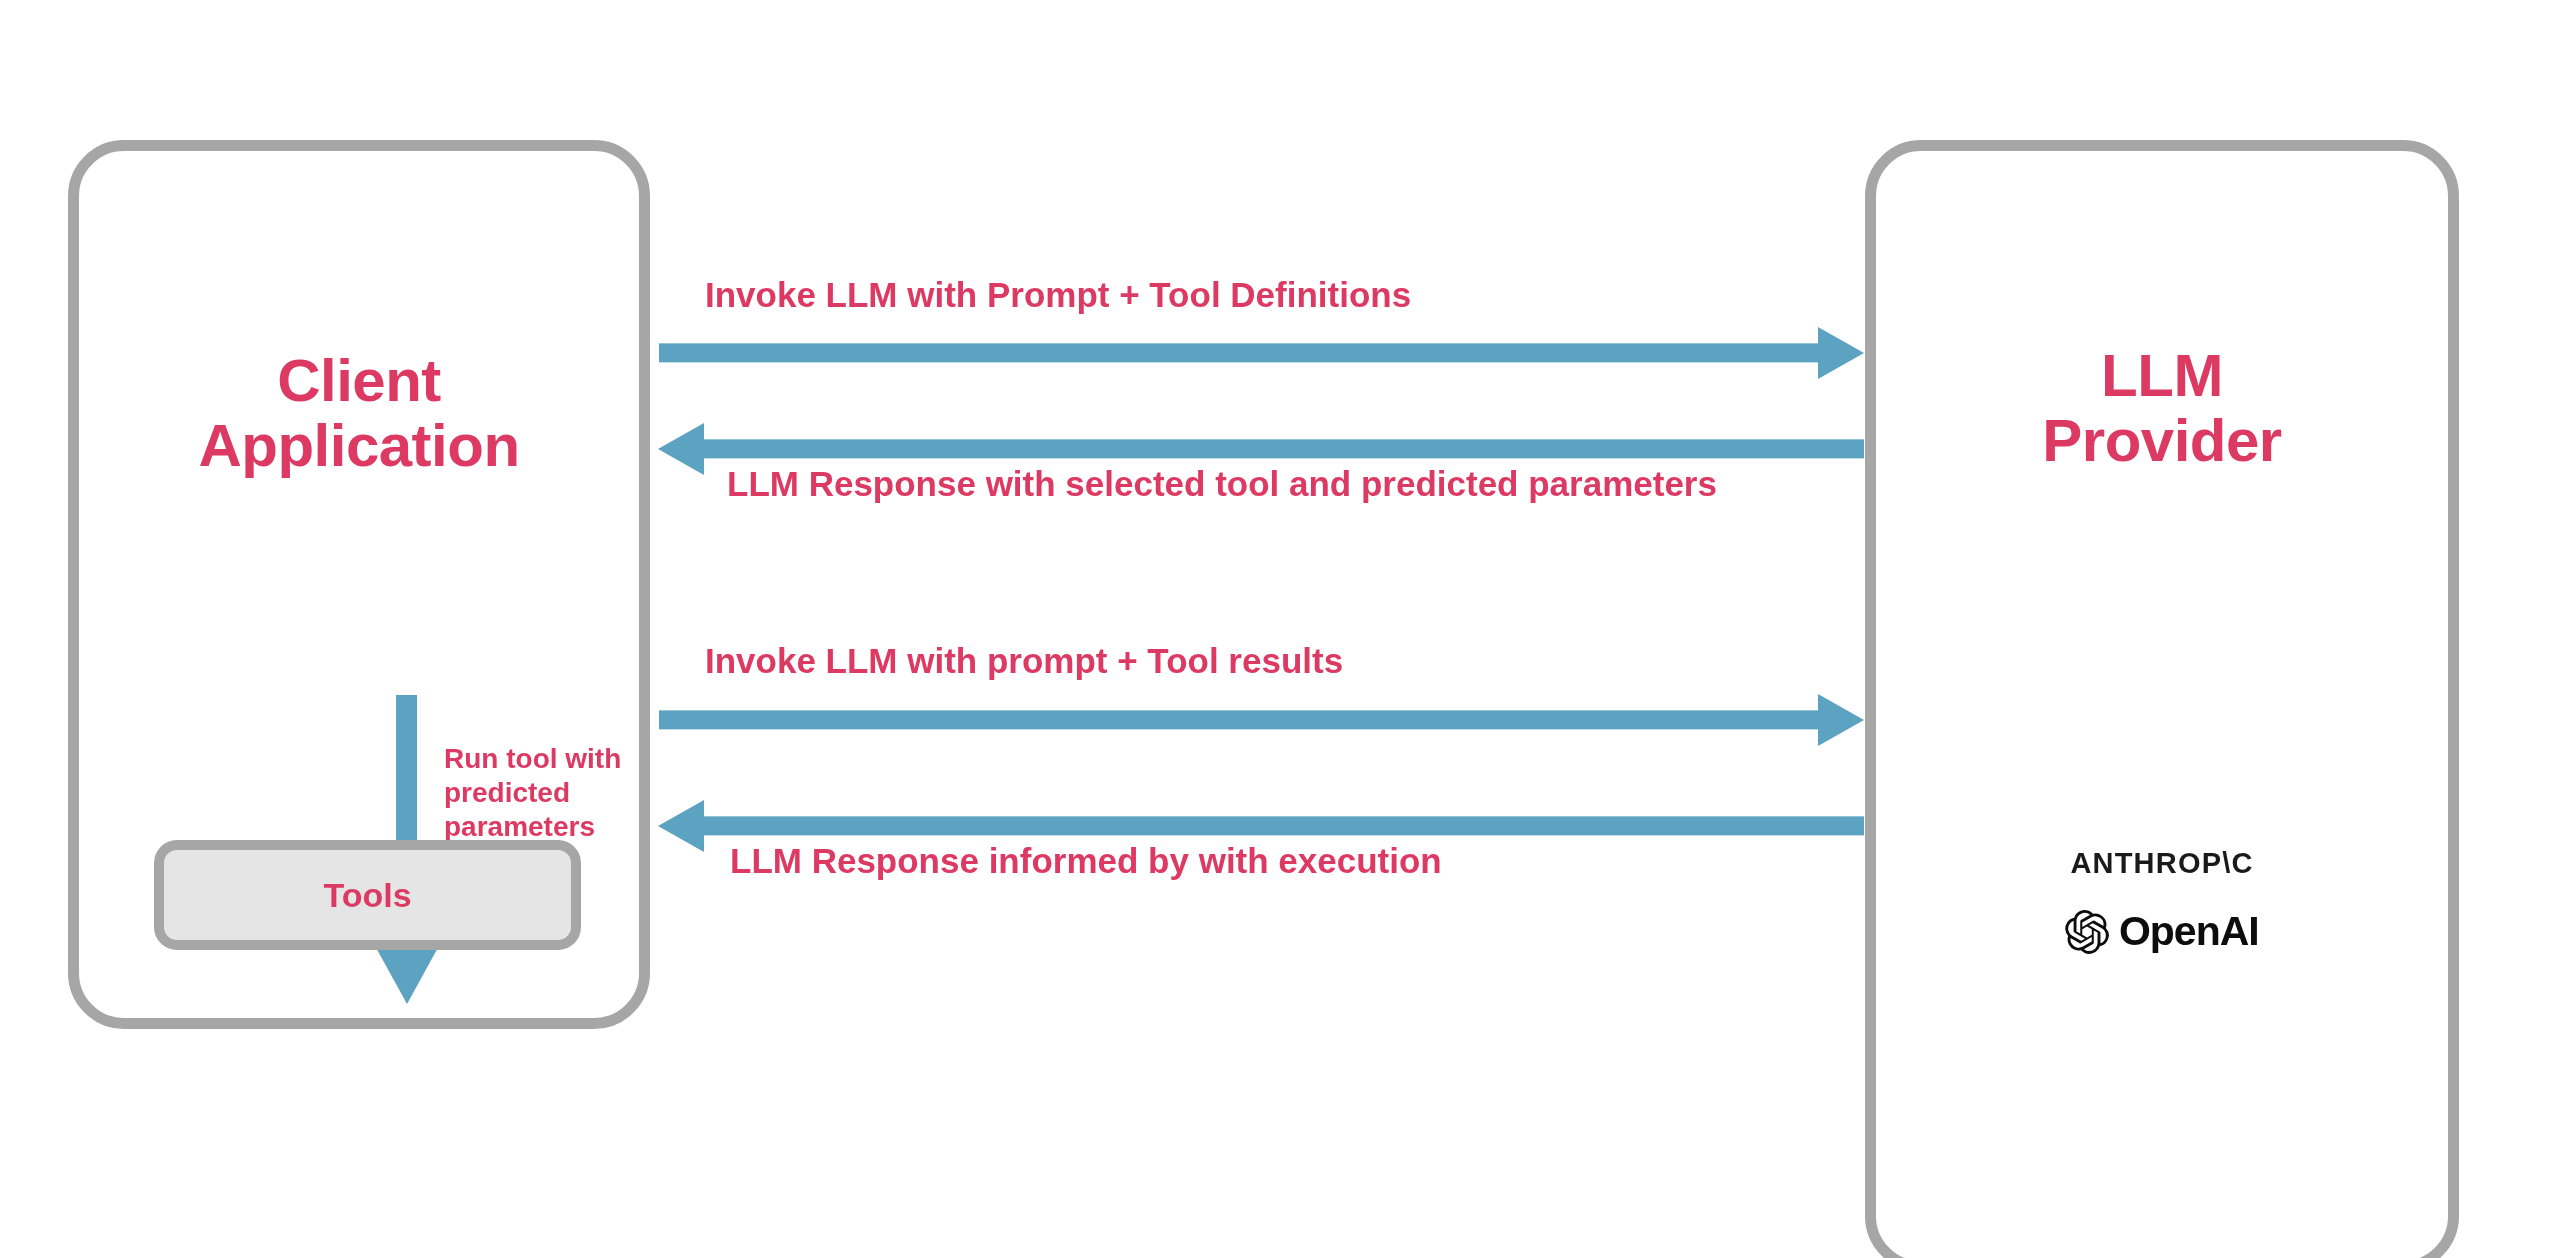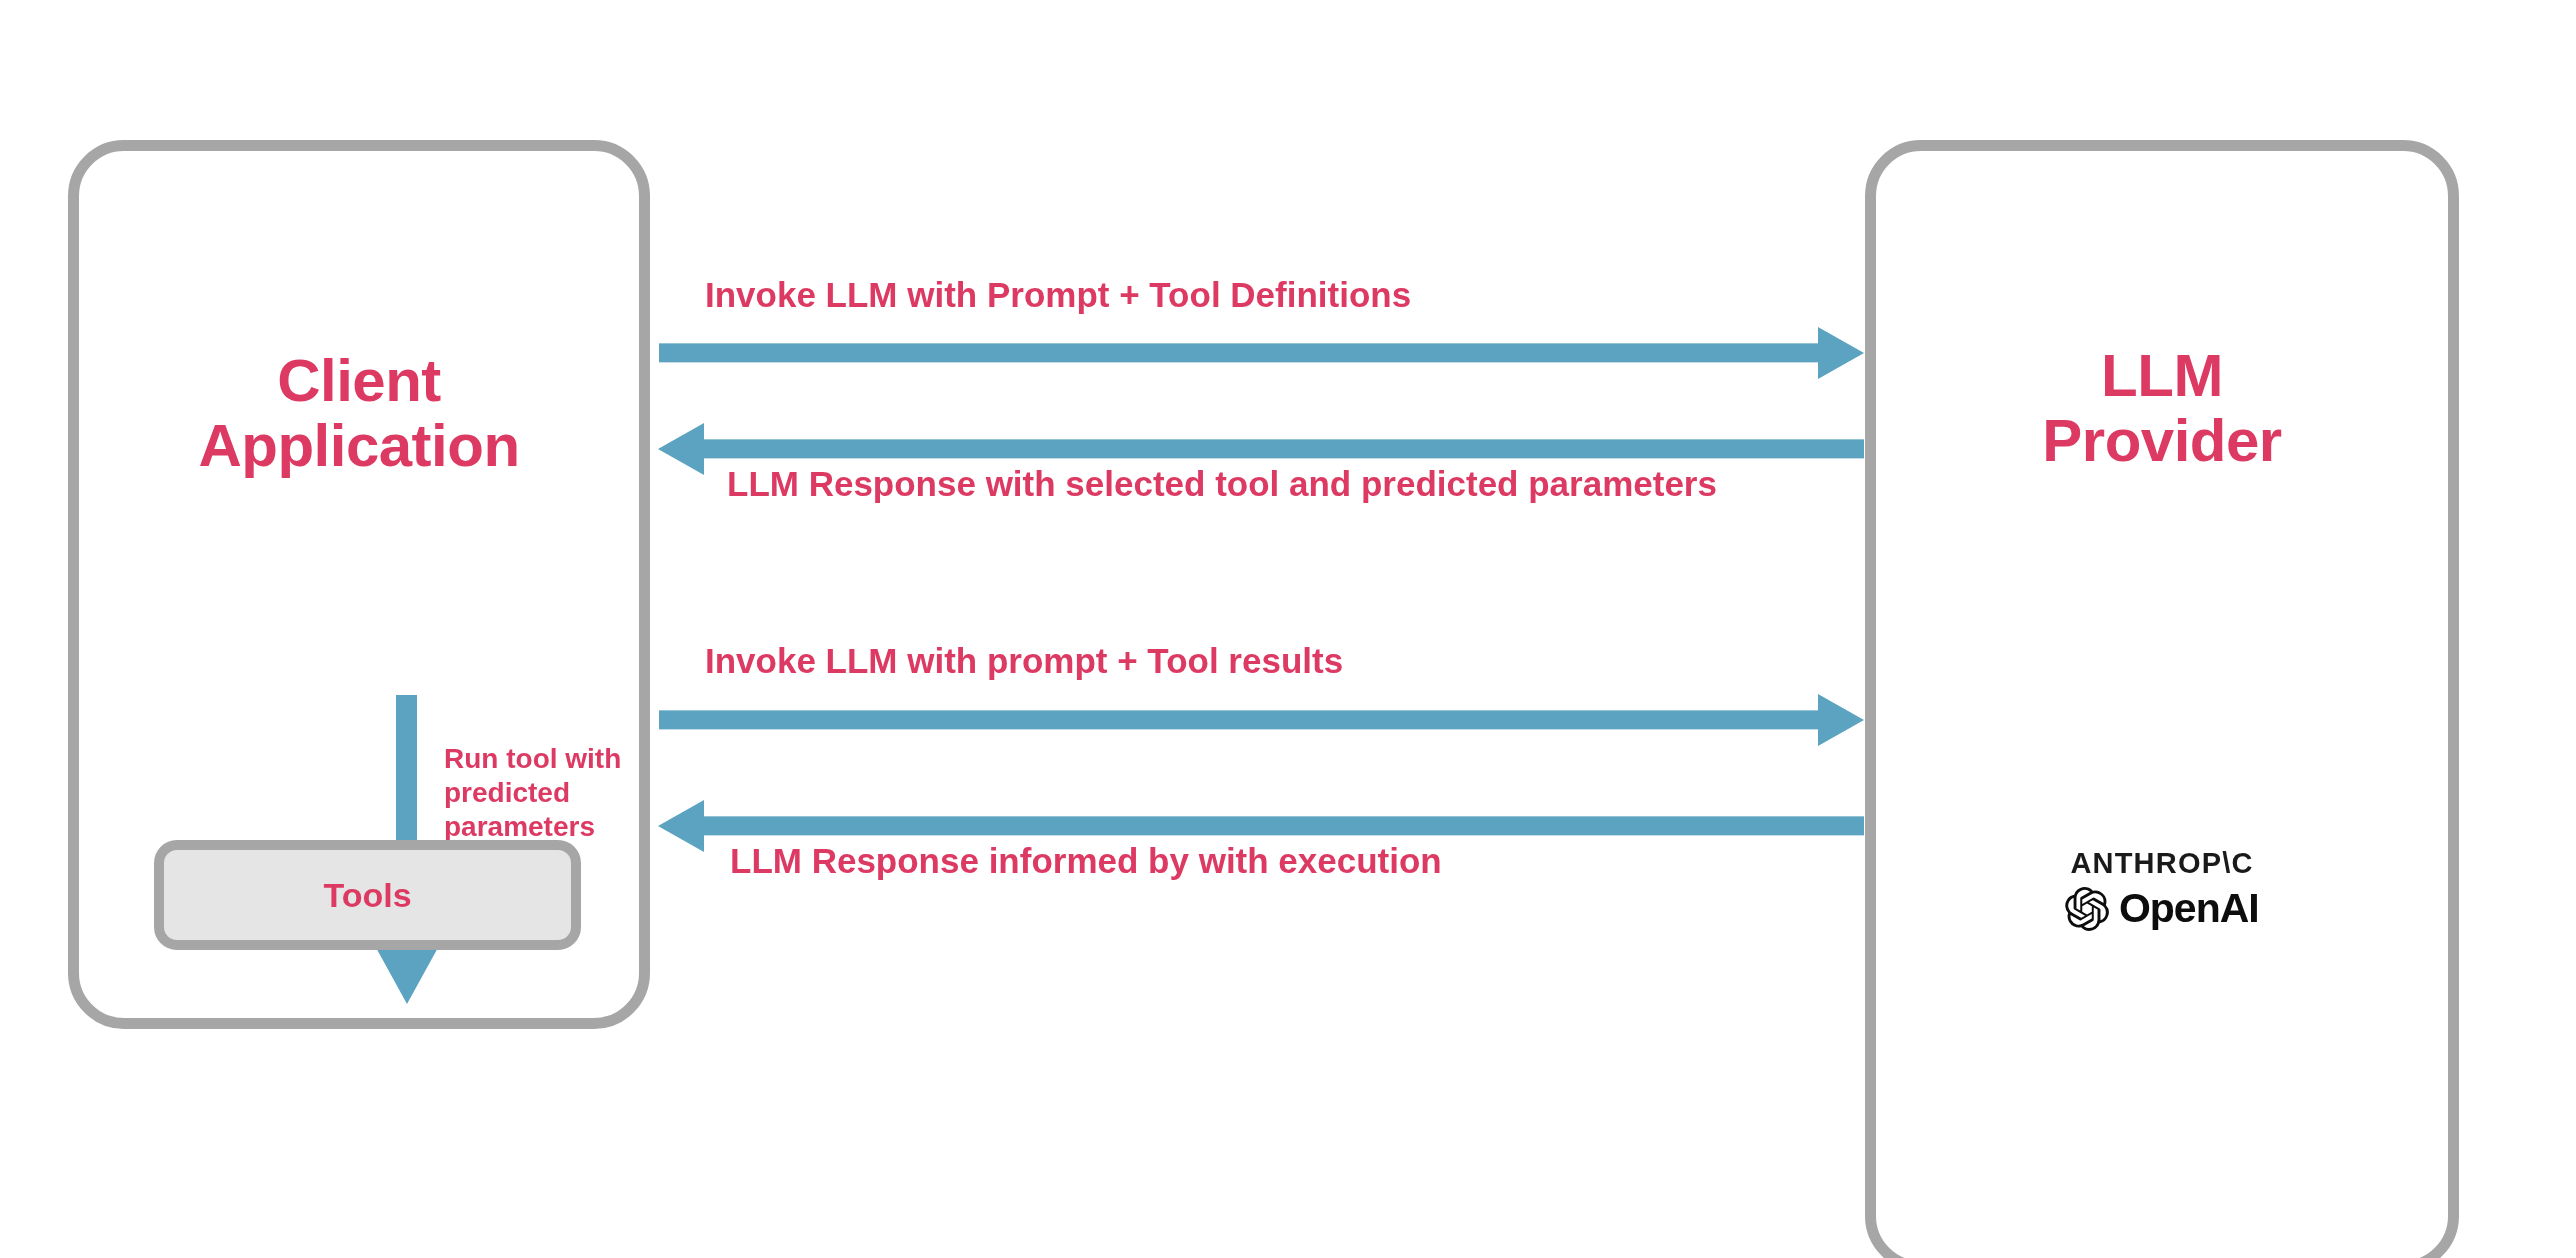--- a/index.html
+++ b/index.html
@@ -61,21 +61,21 @@
   }
 
   
   #logo-stack {
     position: absolute;
     left: 0; right: 0;
     top: 696px;
     display: flex;
     flex-direction: column;
     align-items: center;
-    gap: 5px;
+    gap: 28px;
   }
   #anthropic-logo {
     color: #1a1a1a;
     font-weight: 700;
     font-size: 29px;
     letter-spacing: 1.2px;
   }
   #openai-logo {
     display: flex;
     align-items: center;

